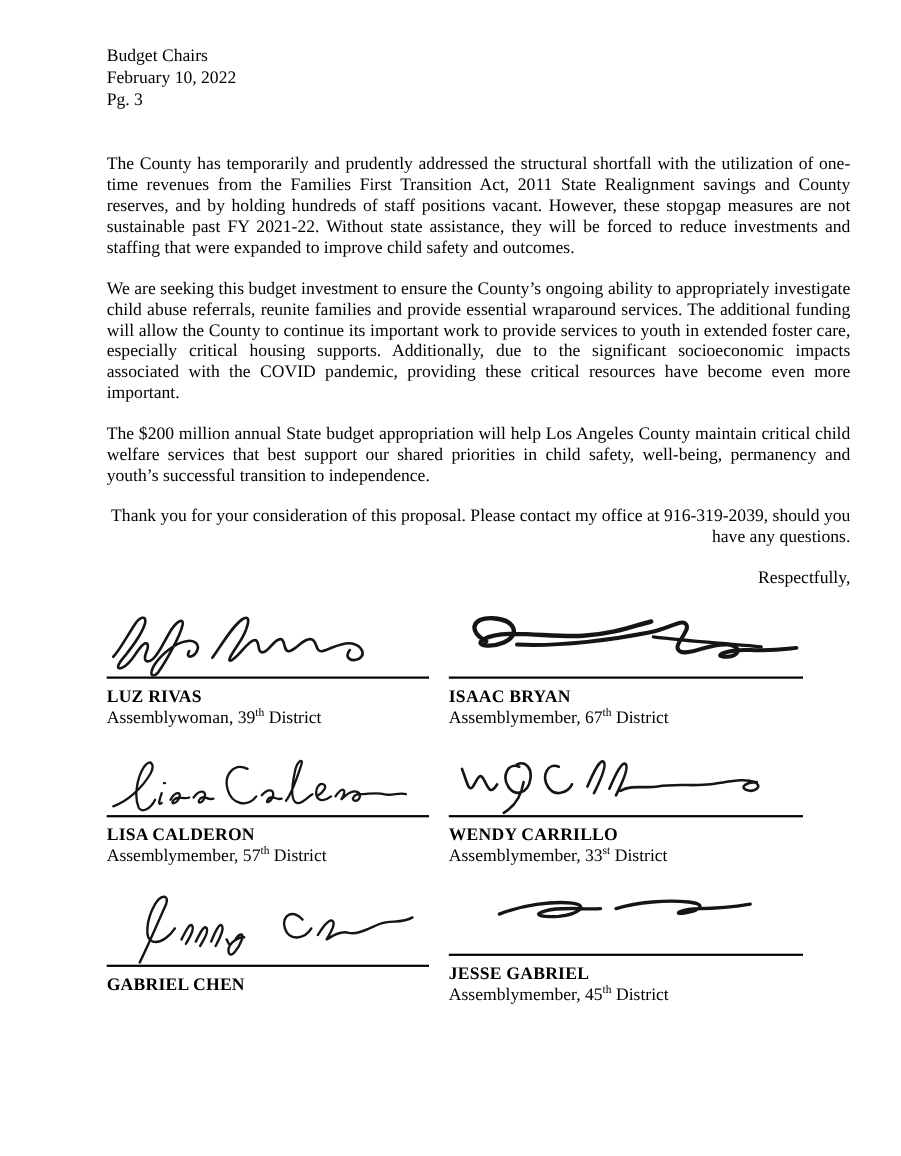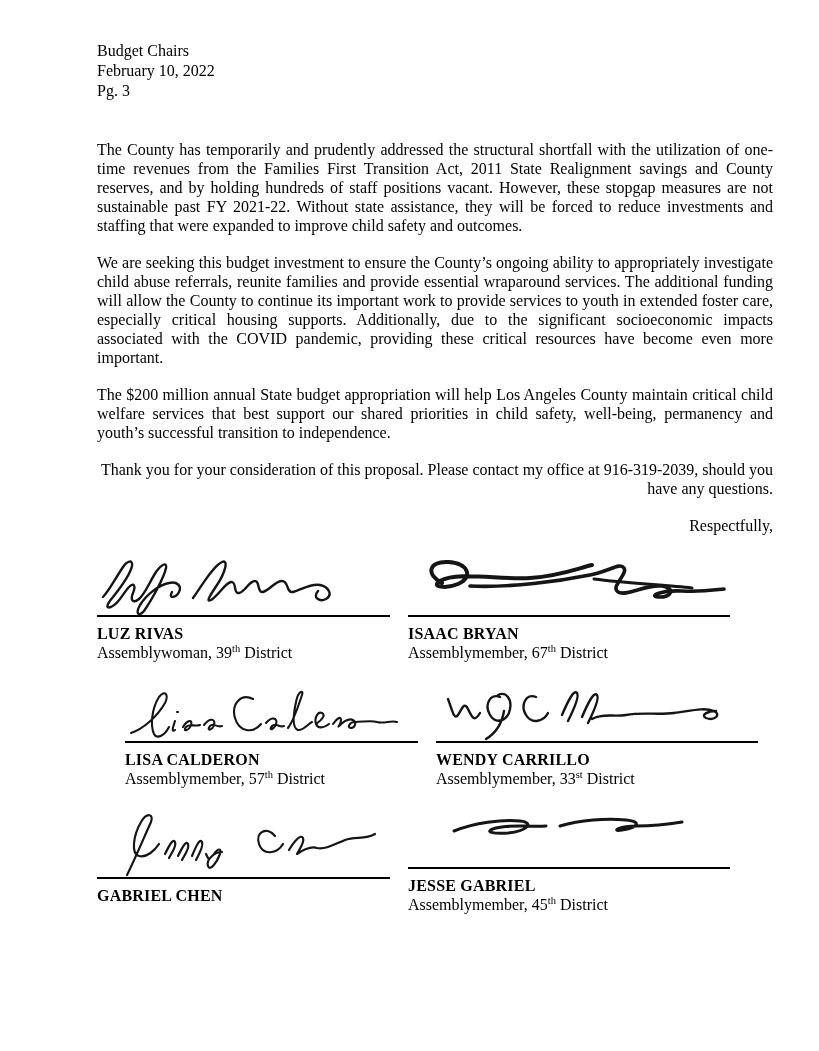--- a/index.html
+++ b/index.html
@@ -39,21 +39,21 @@
     border-bottom: 2px solid #000000;
     width: 100%;
   }
   .sig-name {
     font-weight: bold;
     margin-top: 7px;
     line-height: 19px;
     letter-spacing: 0.2px;
   }
   .sig-title { line-height: 20px; }
-  .r2 { margin-top: 22px; margin-left: 28px; }
+  .r2 { margin-top: 22px; }
   .r3 { margin-top: 12px; }
   svg path { fill: none; stroke: #151515; stroke-linecap: round; stroke-linejoin: round; }
 </style>
 </head>
 <body>
 
 <div class="page">
 
   <div class="header">
     <div>Budget Chairs</div>

